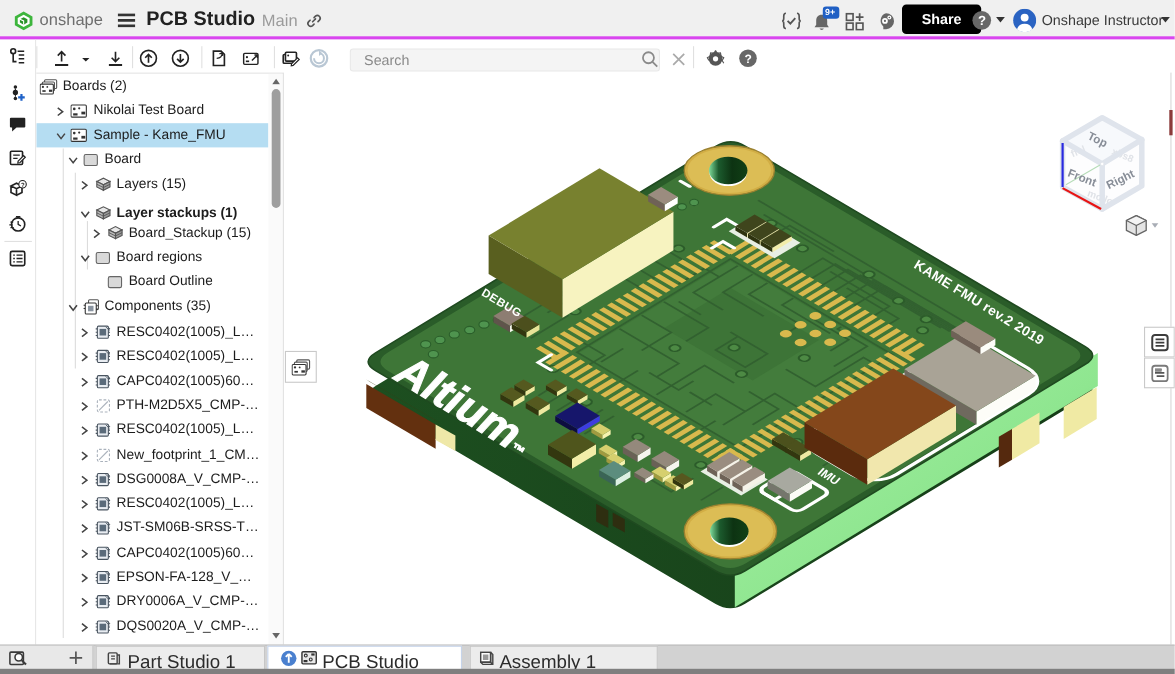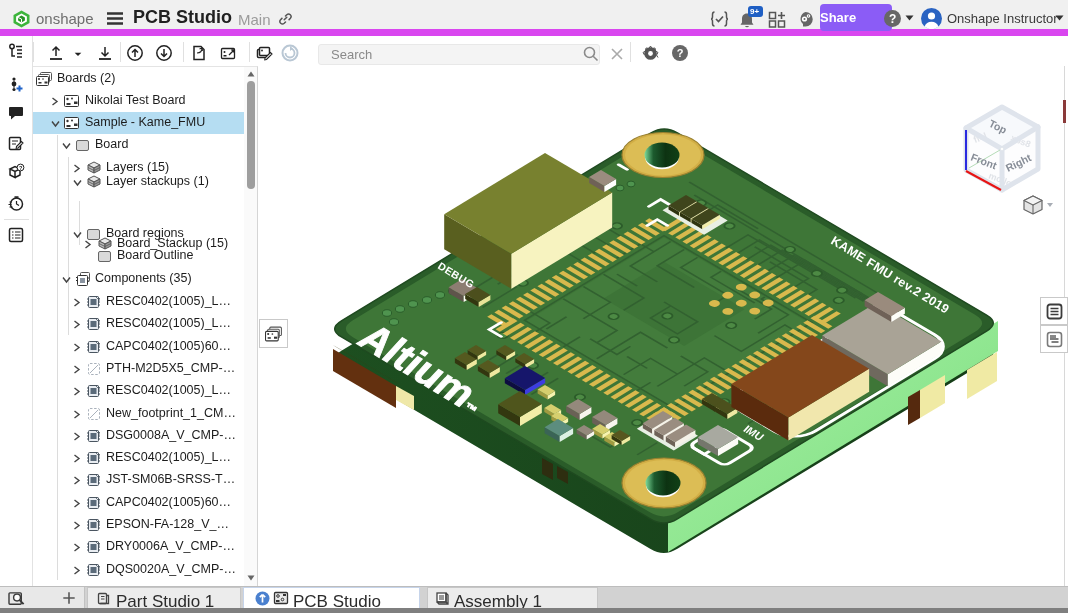--- a/index.html
+++ b/index.html
@@ -1,15 +1,15 @@
 <!DOCTYPE html>
 <html><head><meta charset="utf-8"><style>
 * { margin:0; padding:0; box-sizing:border-box; }
 html,body { width:1068px; height:613px; overflow:hidden; font-family:"Liberation Sans",sans-serif; background:#fff; position:relative; }
-#topbar { position:absolute; left:0; top:0; width:1068px; height:36px; background:#f0f0f0; border-bottom:7px solid #d946ef; }
+#topbar { position:absolute; left:0; top:0; width:1068px; height:36px; background:#f0f0f0; border-bottom:3px solid #d946ef; }
 #toolrow { position:absolute; left:33px; top:36px; width:1047px; height:30px; background:#fff; }
 #lstrip { position:absolute; left:0; top:36px; width:33px; height:550px; background:#fff; border-right:1px solid #e2e2e2; }
 .lsi { position:absolute; left:7px; }
 #tree { position:absolute; left:33px; top:66px; width:225px; height:520px; background:#fff; border-right:1px solid #d5d5d5; border-top:1px solid #e4e4e4; overflow:hidden; }
 .trow { position:absolute; left:0; width:211px; height:22px; }
 .tlabel { position:absolute; top:3px; font-size:12.5px; color:#1c1c1c; white-space:nowrap; overflow:hidden; text-overflow:ellipsis; max-width:131px; }
 .guide { position:absolute; width:1px; background:#dcdcdc; }
 #sbar { position:absolute; left:211px; top:0; width:14px; height:520px; background:#fafafa; }
 #sthumb { position:absolute; left:3px; top:14px; width:8px; height:108px; background:#9e9e9e; border-radius:4px; }
 #canvas { position:absolute; left:258px; top:66px; width:806px; height:520px; background:#fff; }
@@ -60,21 +60,21 @@
       <rect x="10.5" y="10" width="6" height="6" fill="none" stroke="#555" stroke-width="1.5"></rect>
       <path d="M13.5 1 L13.5 8 M10 4.5 L17 4.5" stroke="#555" stroke-width="1.6"></path>
     </svg>
  <svg style="position:absolute;left:797px;top:11px" width="17" height="17" viewBox="0 0 17 17">
       <path d="M8.5 1 A7 7 0 0 1 8.5 15.5 L6 15.5 L6 13 A7 7 0 0 1 8.5 1 Z" fill="#666"></path>
       <circle cx="7.5" cy="8" r="2.6" fill="#fff"></circle>
       <circle cx="7.5" cy="8" r="1" fill="#666"></circle>
       <circle cx="11.5" cy="5" r="1.8" fill="#fff"></circle>
       <circle cx="11.5" cy="5" r="0.7" fill="#666"></circle>
     </svg>
- <div style="position:absolute;left:820px;top:4px;width:72px;height:27px;background:#8b5cf6;border-radius:4px;text-align:left;line-height:27px;font-size:13px;font-weight:bold;color:#fff;">Share</div>
+ <div style="position:absolute;left:820px;top:4px;width:72px;height:27px;background:#000000;border-radius:4px;text-align:center;line-height:27px;font-size:13px;font-weight:bold;color:#fff;">Share</div>
  <svg style="position:absolute;left:883px;top:9px" width="19" height="19" viewBox="0 0 19 19">
       <circle cx="9.5" cy="9.5" r="8.5" fill="#676767"></circle>
       <text x="6" y="14" font-size="12" font-weight="bold" fill="#fff">?</text>
     </svg>
  <svg style="position:absolute;left:905px;top:15px" width="9" height="7" viewBox="0 0 9 7">
       <path d="M0.5 0.5 L4.5 5.5 L8.5 0.5 Z" fill="#333"></path>
     </svg>
  <svg style="position:absolute;left:921px;top:8px" width="21" height="21" viewBox="0 0 21 21">
       <circle cx="10.5" cy="10.5" r="10.5" fill="#2a63c2"></circle>
       <circle cx="10.5" cy="8" r="3.6" fill="#fff"></circle>
@@ -248,34 +248,34 @@
       </svg>
       <svg style="position:absolute;left:53px;top:3px" width="16" height="15" viewBox="0 0 16 15">
 <path d="M2 5 L8 2 L14 5 L8 8 Z" fill="#e8e8e8" stroke="#555" stroke-width="1"></path>
 <path d="M2 5 L2 10 L8 13 L8 8 Z" fill="#bbb" stroke="#555" stroke-width="1"></path>
 <path d="M14 5 L14 10 L8 13 L8 8 Z" fill="#999" stroke="#555" stroke-width="1"></path>
 <line x1="2" y1="7.5" x2="8" y2="10.5" stroke="#555" stroke-width="0.8"></line>
 <line x1="14" y1="7.5" x2="8" y2="10.5" stroke="#555" stroke-width="0.8"></line>
       </svg>
       <div class="tlabel" style="left:73px">Layers (15)</div>
     </div>
-    <div class="trow" style="top:104px;">
+    <div class="trow" style="top:116px;font-weight:bold;">
       <svg style="position:absolute;left:40px;top:8px" width="9" height="8" viewBox="0 0 9 8">
         <path d="M1 1.5 L4.5 6 L8 1.5" stroke="#444" stroke-width="1.4" fill="none"></path>
       </svg>
       <svg style="position:absolute;left:53px;top:3px" width="16" height="15" viewBox="0 0 16 15">
 <path d="M2 5 L8 2 L14 5 L8 8 Z" fill="#e8e8e8" stroke="#555" stroke-width="1"></path>
 <path d="M2 5 L2 10 L8 13 L8 8 Z" fill="#bbb" stroke="#555" stroke-width="1"></path>
 <path d="M14 5 L14 10 L8 13 L8 8 Z" fill="#999" stroke="#555" stroke-width="1"></path>
 <line x1="2" y1="7.5" x2="8" y2="10.5" stroke="#555" stroke-width="0.8"></line>
 <line x1="14" y1="7.5" x2="8" y2="10.5" stroke="#555" stroke-width="0.8"></line>
       </svg>
       <div class="tlabel" style="left:73px">Layer stackups (1)</div>
     </div>
-    <div class="trow" style="top:134px;margin-top:32px;">
+    <div class="trow" style="top:134px;">
       <svg style="position:absolute;left:51px;top:7px" width="8" height="9" viewBox="0 0 8 9">
         <path d="M1.5 1 L6 4.5 L1.5 8" stroke="#444" stroke-width="1.4" fill="none"></path>
       </svg>
       <svg style="position:absolute;left:64px;top:3px" width="16" height="15" viewBox="0 0 16 15">
 <path d="M2 5 L8 2 L14 5 L8 8 Z" fill="#e8e8e8" stroke="#555" stroke-width="1"></path>
 <path d="M2 5 L2 10 L8 13 L8 8 Z" fill="#bbb" stroke="#555" stroke-width="1"></path>
 <path d="M14 5 L14 10 L8 13 L8 8 Z" fill="#999" stroke="#555" stroke-width="1"></path>
 <line x1="2" y1="7.5" x2="8" y2="10.5" stroke="#555" stroke-width="0.8"></line>
 <line x1="14" y1="7.5" x2="8" y2="10.5" stroke="#555" stroke-width="0.8"></line>
       </svg>

